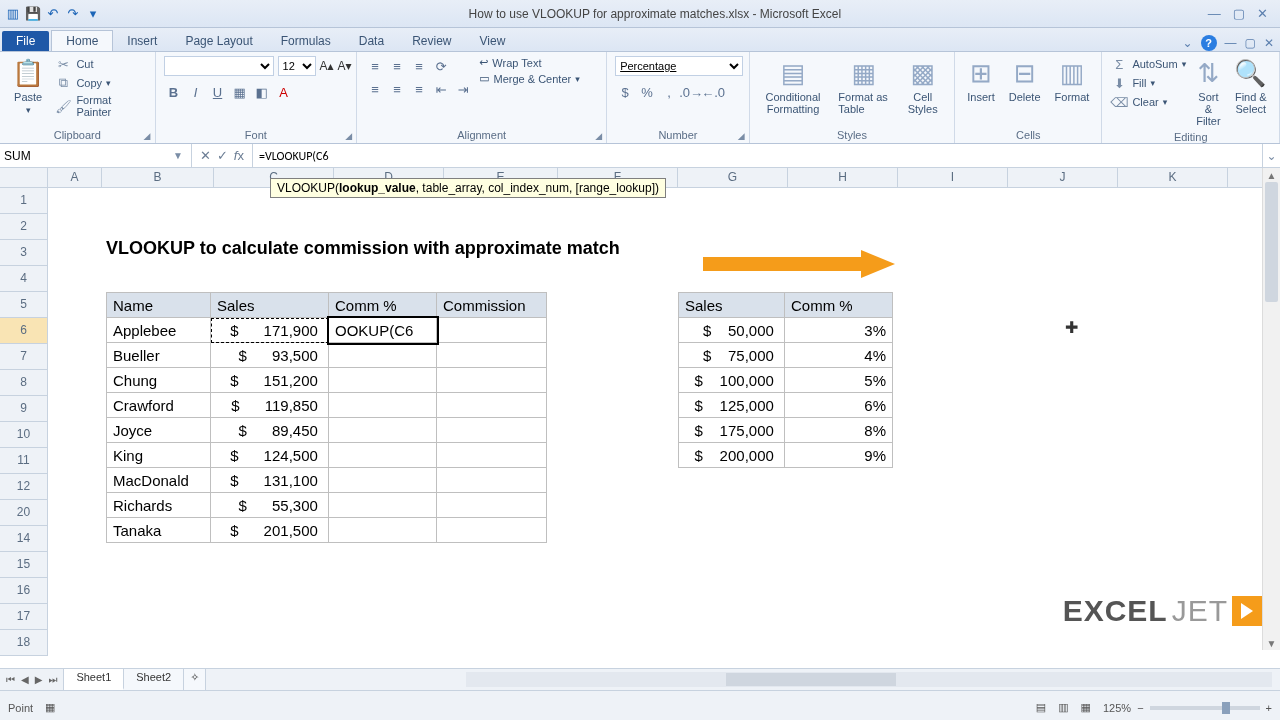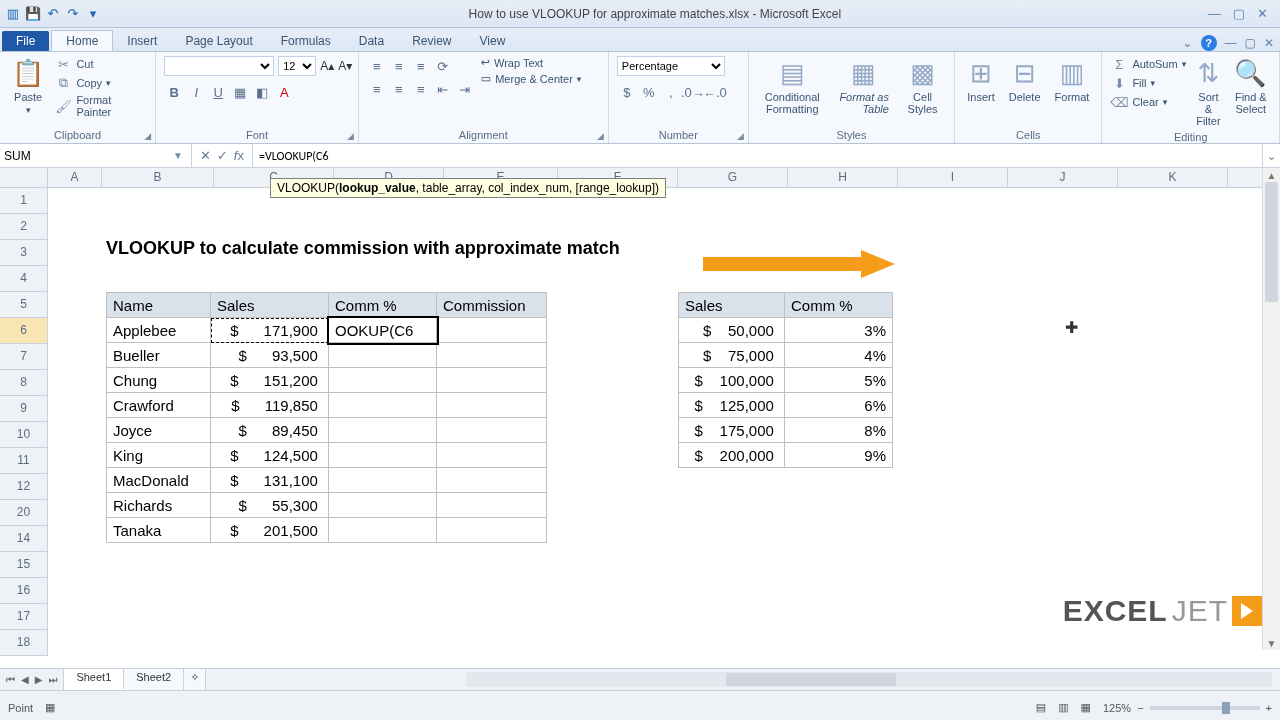--- a/index.html
+++ b/index.html
@@ -32,21 +32,21 @@
 .bigbtn.colorful .ic { color:#d9a05b;}
 .col { display:flex; flex-direction:column; gap:3px; font-size:11px; color:#3b5575;}
 .row { display:flex; gap:4px; align-items:center;}
 .row .ic { width:18px; height:16px; display:flex; align-items:center; justify-content:center; color:#7a8da6; font-size:13px; border:1px solid transparent;}
 select.fake { border:1px solid #c1d0e4; background:#fff; font-size:11px; height:20px;}
 .font-name { width:110px;}
 .font-size { width:38px;}
 .btnrow { display:flex; gap:2px;}
 .btnrow .b { width:20px; height:20px; display:flex; align-items:center; justify-content:center; color:#5b7190; font-size:13px;}
 .chk { display:flex; align-items:center; gap:4px; font-size:11px; color:#3b5575;}
-.numfmt { width:108px;}
+.numfmt { width:128px;text-decoration:underline;}
 
 
 .fxbar { height: 24px; border-bottom:1px solid #c7d2df; display:flex; align-items:stretch; background:#fff;}
 .namebox { width:192px; border-right:1px solid #c7d2df; display:flex; align-items:center; padding:0 4px;}
 .namebox input { border:none; width:100%; font-size:12px; background:transparent; outline:none;}
 .namebox .dd { color:#7a8da6; font-size:10px; padding:0 4px;}
 .fxctl { display:flex; align-items:center; gap:6px; padding:0 8px; border-right:1px solid #c7d2df; color:#6b7d94; font-size:13px;}
 .fxinput { flex:1; padding:0 6px; display:flex; align-items:center;}
 .fxinput input{ border:none; width:100%; font-size:12px; outline:none; font-family:Calibri, sans-serif;}
 .fxexpand { width:18px; display:flex; align-items:center; justify-content:center; color:#7a8da6; border-left:1px solid #c7d2df;}
@@ -256,21 +256,21 @@
   </div>
 
   <div class="group">
     <div class="body">
       <div class="bigbtn">
           <span class="ic">▤</span>
           <span style="max-width:64px;text-align:center;">Conditional Formatting</span>
         </div>
       <div class="bigbtn">
           <span class="ic">▦</span>
-          <span style="max-width:52px;text-align:right;font-style:italic;">Format as Table</span>
+          <span style="max-width:52px;text-align:left;">Format as Table</span>
         </div>
       <div class="bigbtn">
           <span class="ic">▩</span>
           <span style="max-width:40px;text-align:center;">Cell Styles</span>
         </div>
     </div>
     <div class="label"><span>Styles</span></div>
   </div>
 
   <div class="group">

